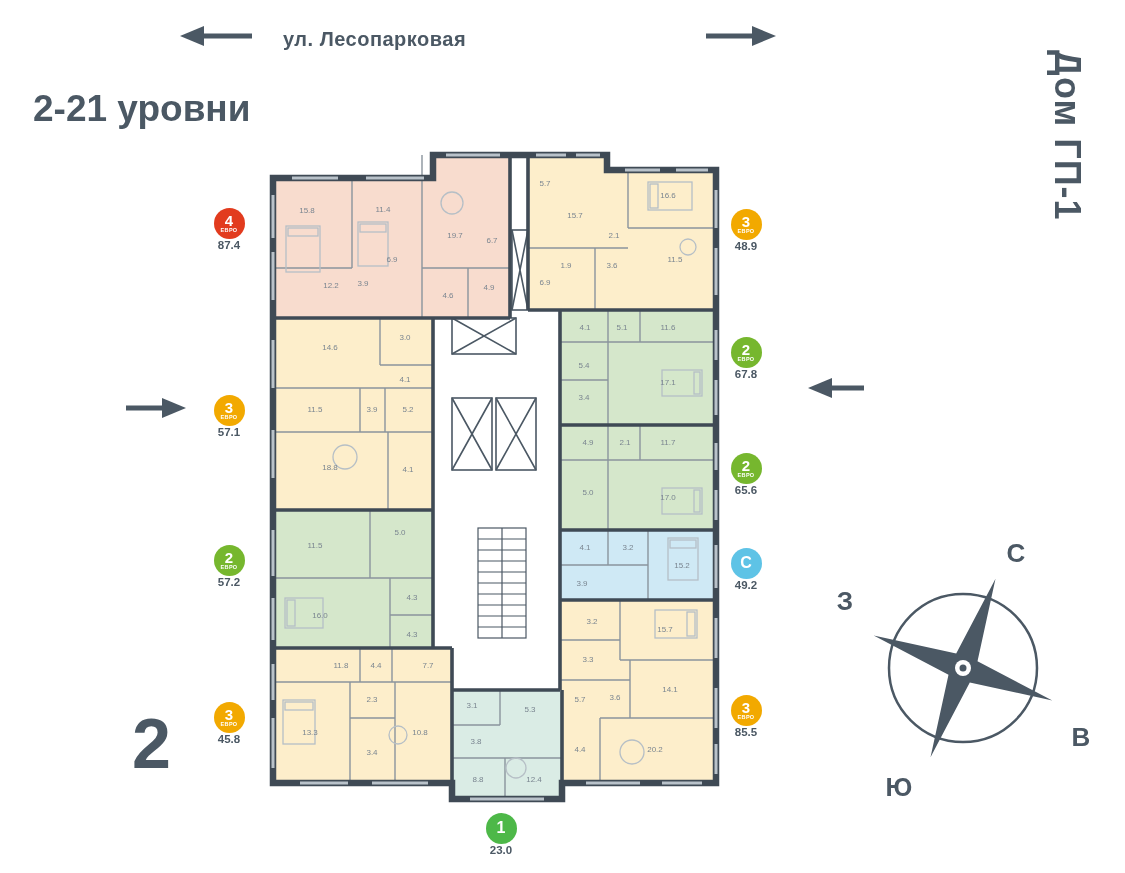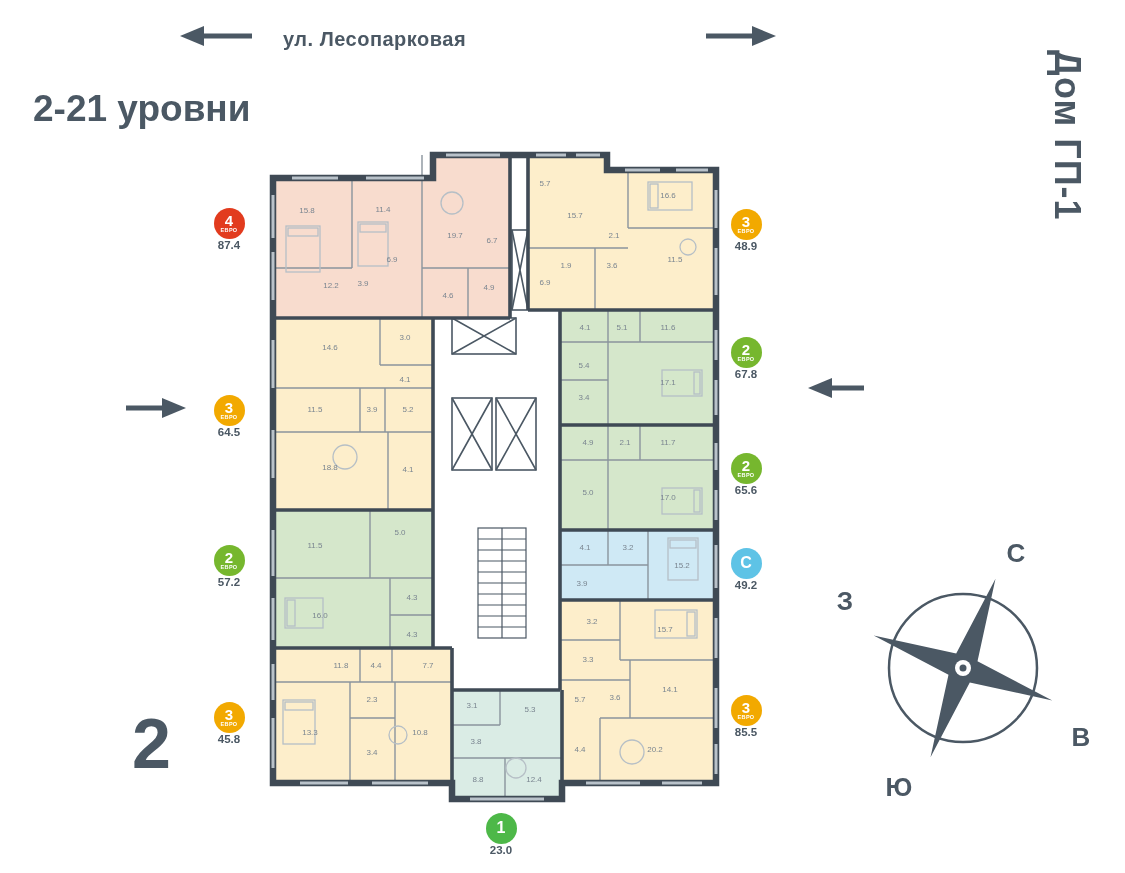--- a/index.html
+++ b/index.html
@@ -230,21 +230,21 @@
         <div class="badge-num">4</div>
         <div class="badge-type">ЕВРО</div>
       </div>
       <div class="badge-area">87.4</div>
     </div>
     <div class="badge" style="left: 198px; top: 394.5px;">
       <div class="badge-circle" style="background: rgb(242, 169, 0);">
         <div class="badge-num">3</div>
         <div class="badge-type">ЕВРО</div>
       </div>
-      <div class="badge-area">64.5</div>
+      <div class="badge-area">57.1</div>
     </div>
     <div class="badge" style="left: 198px; top: 544.5px;">
       <div class="badge-circle" style="background: rgb(118, 183, 46);">
         <div class="badge-num">2</div>
         <div class="badge-type">ЕВРО</div>
       </div>
       <div class="badge-area">57.2</div>
     </div>
     <div class="badge" style="left: 198px; top: 701.5px;">
       <div class="badge-circle" style="background: rgb(242, 169, 0);">

